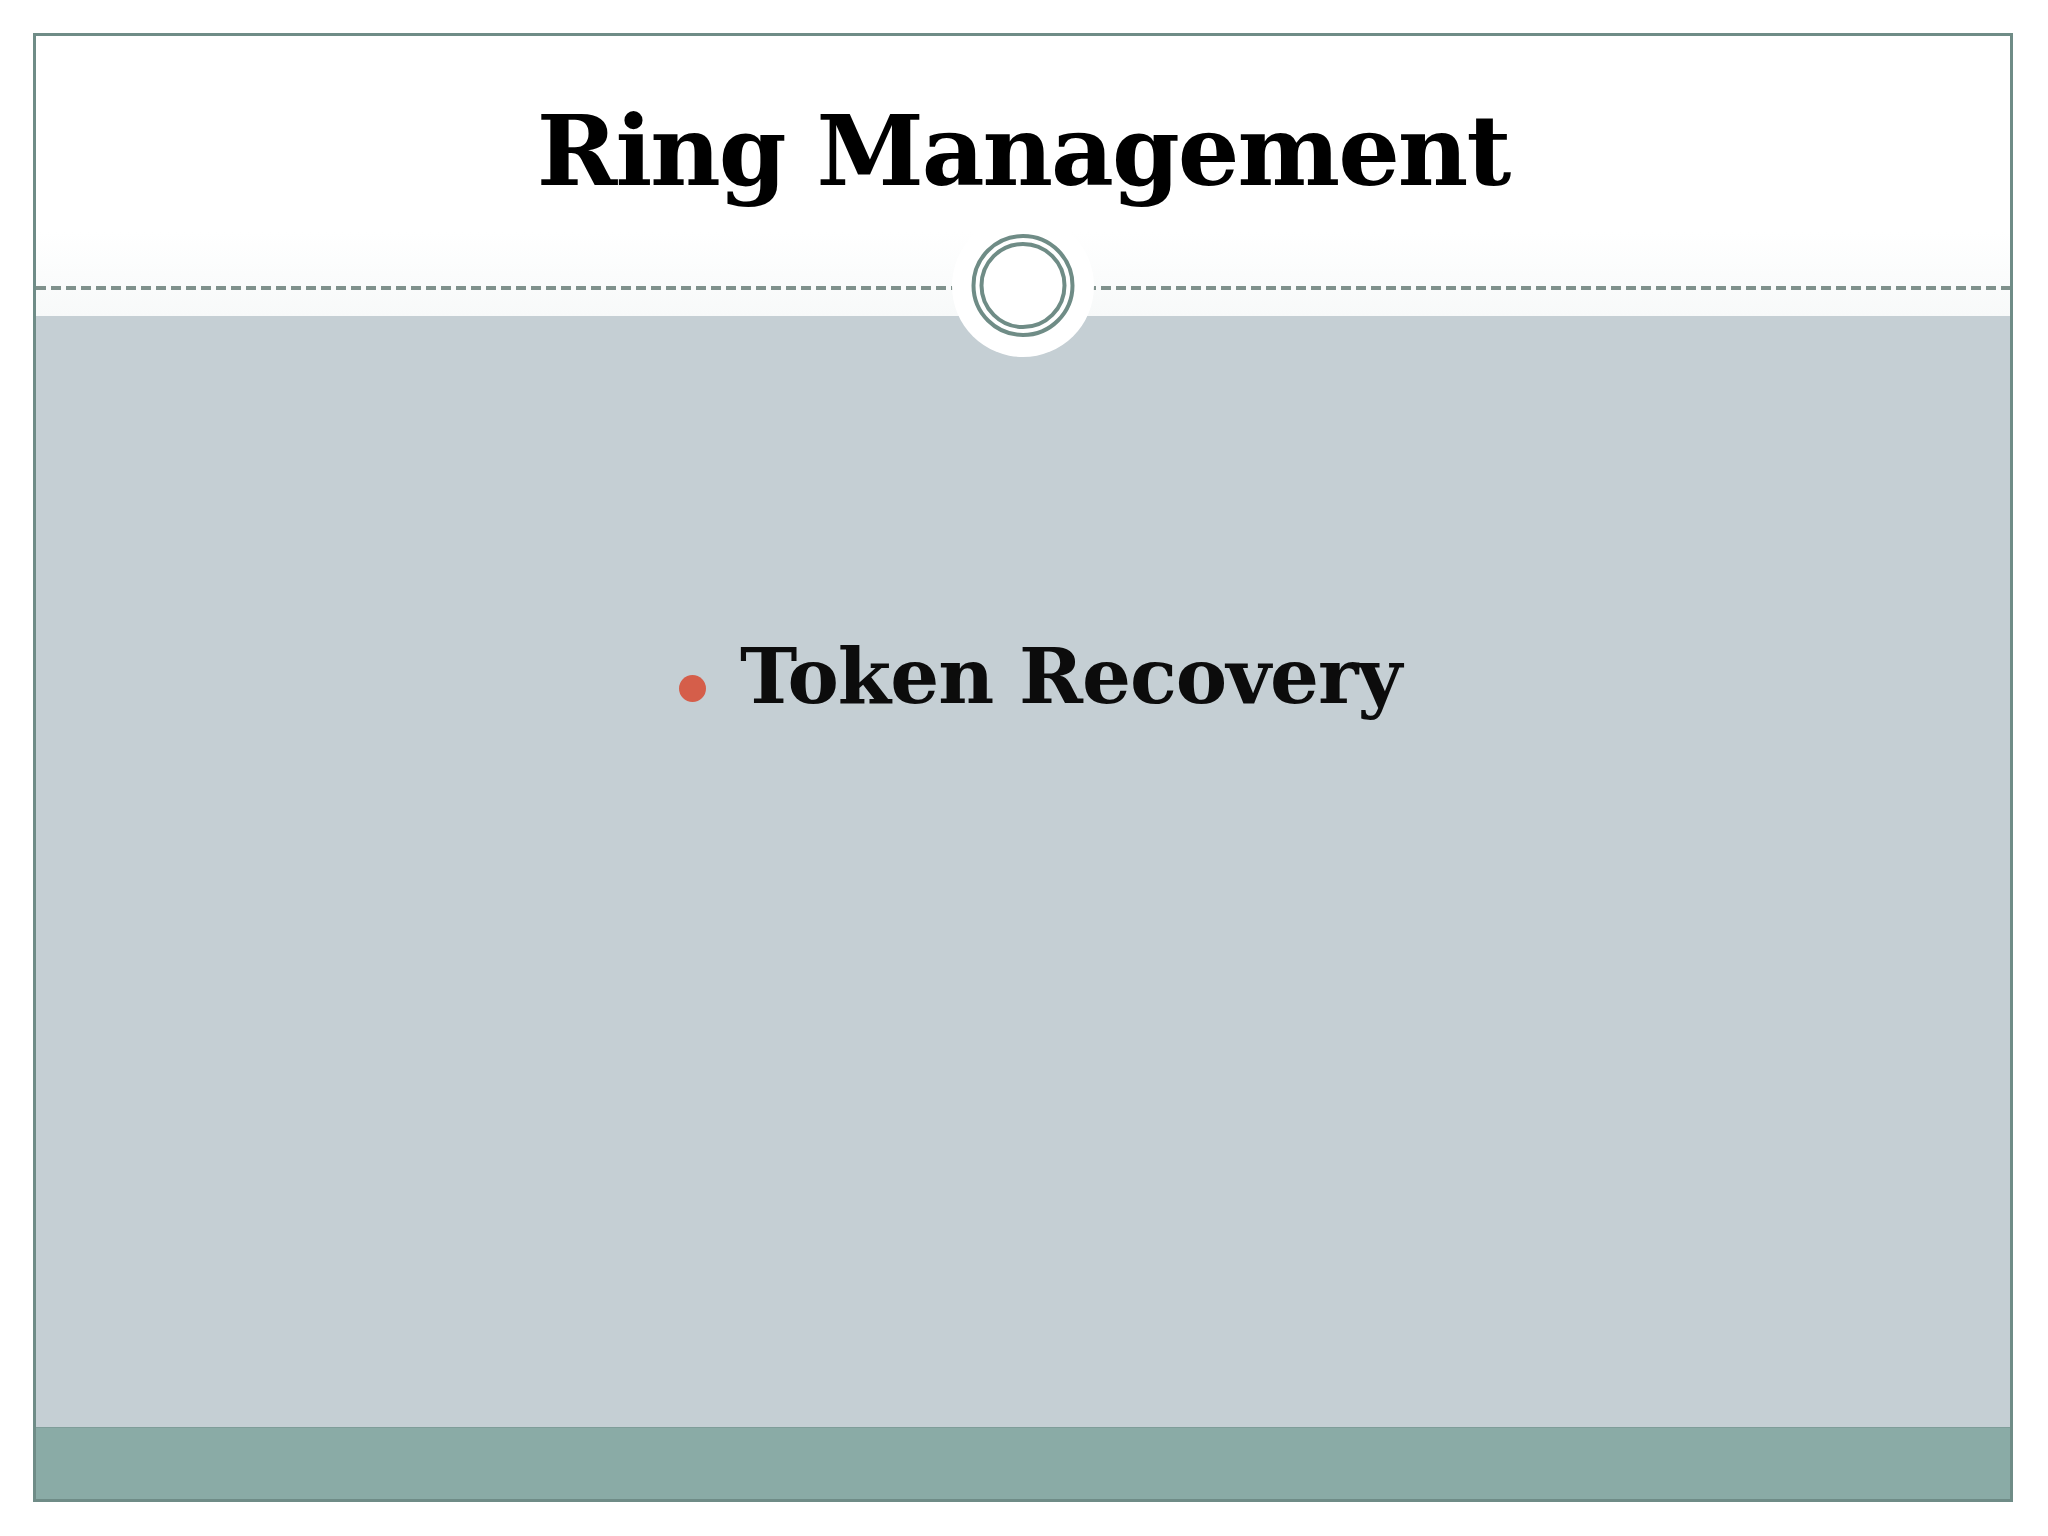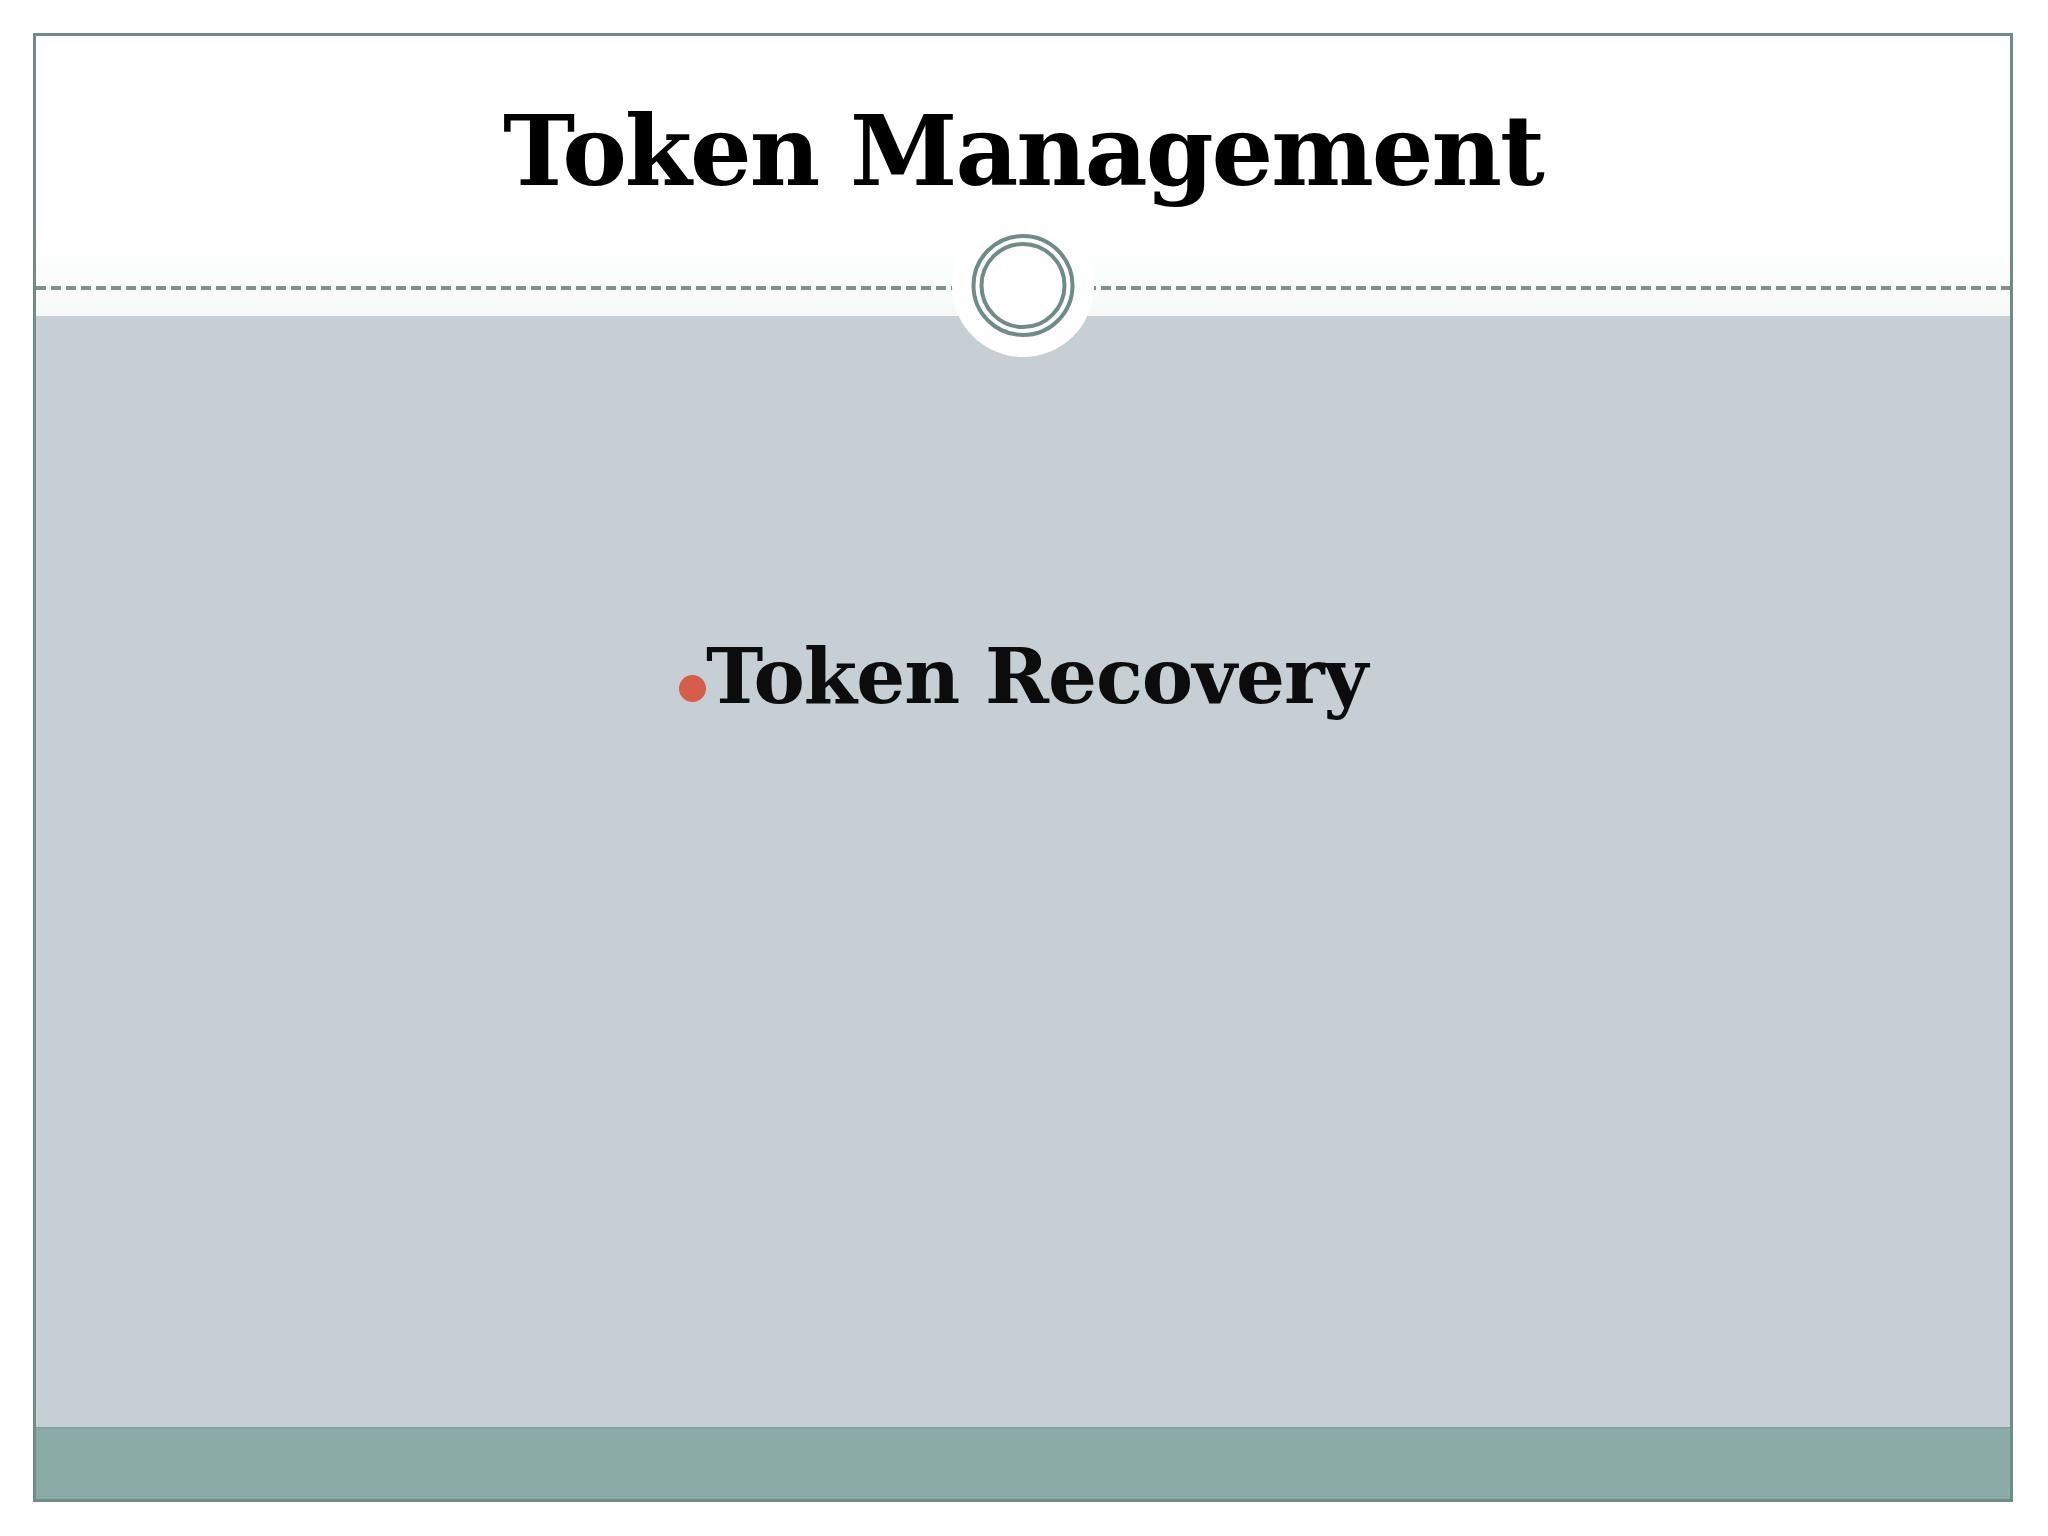--- a/index.html
+++ b/index.html
@@ -121,20 +121,21 @@
     position: absolute;
     left: 643px;
     top: 320px;
     margin: 0;
     padding: 0;
     list-style: none;
   }
   .bullet-item {
     display: flex;
     align-items: flex-start;
+    gap: 34px;
   }
   .bullet-dot {
     flex: 0 0 auto;
     width: 27px;
     height: 27px;
     margin-top: 39px;
     border-radius: 50%;
     background: var(--bullet-dot);
   }
   .bullet-text {
@@ -146,21 +147,21 @@
     white-space: nowrap;
   }
 </style>
 </head>
 <body>
 
 <div class="canvas">
   <div class="slide">
 
     <div class="slide-header">
-      <h1 class="slide-title">Token Management</h1>
+      <h1 class="slide-title">Ring Management</h1>
     </div>
 
     <div class="slide-body">
       <ul class="bullet-list">
         <li class="bullet-item">
           <span class="bullet-dot"></span>
           <span class="bullet-text">Token Recovery</span>
         </li>
       </ul>
     </div>

